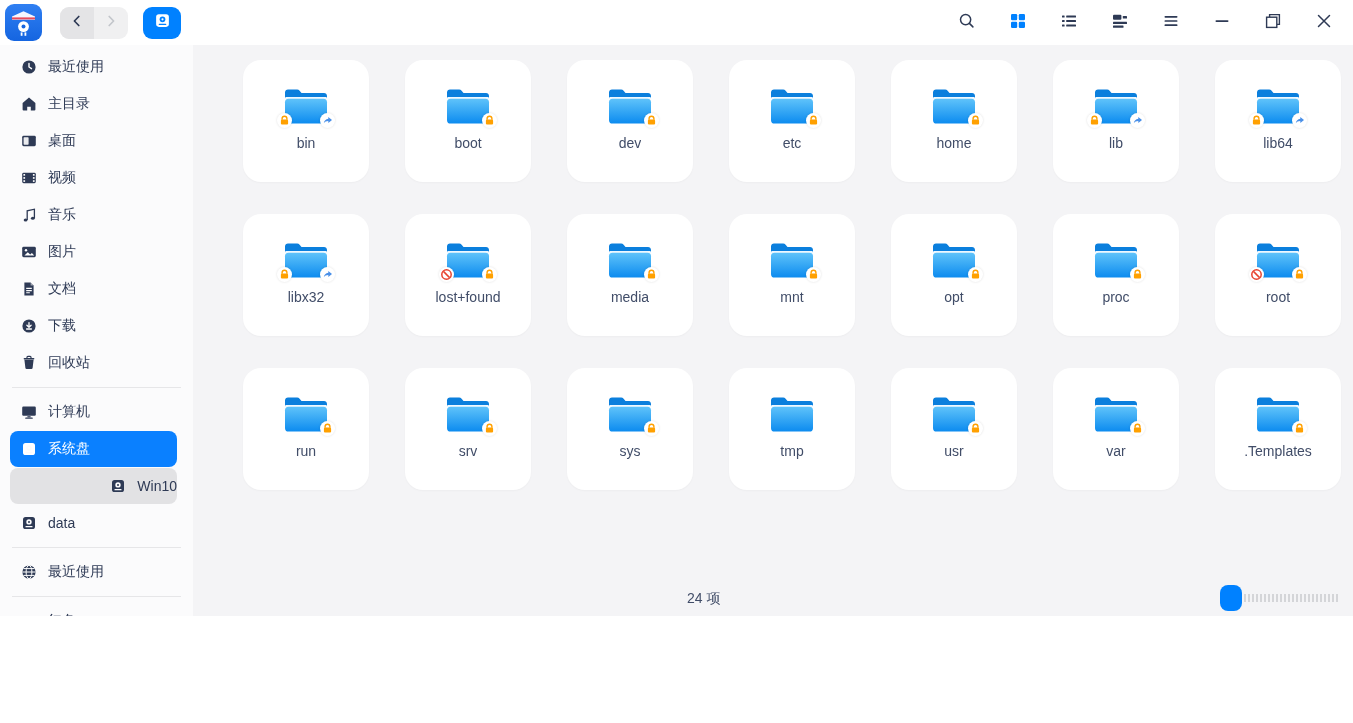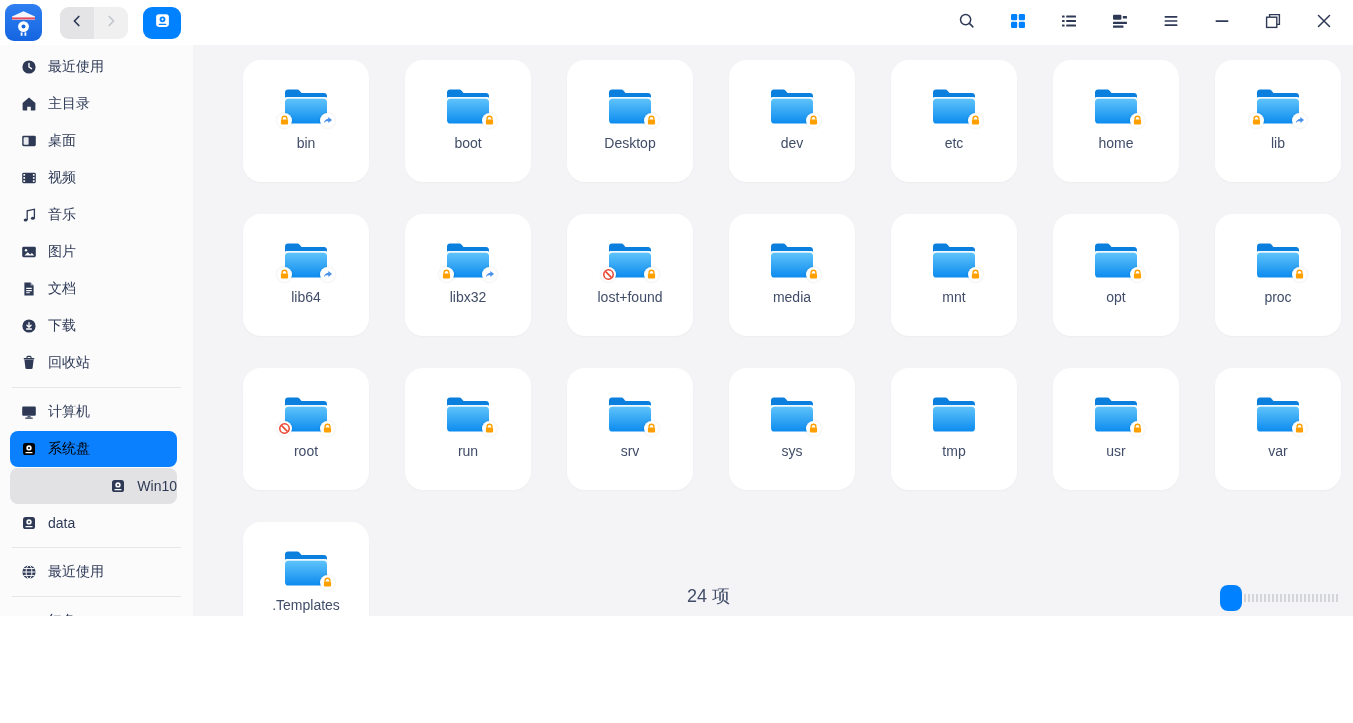--- a/index.html
+++ b/index.html
@@ -19,37 +19,37 @@
   .crumb svg { width:17px; height:17px; }
   .tb-actions { margin-left:auto; display:flex; align-items:center; height:100%; padding-right:4px; }
   .tb-btn { width:51px; height:45px; display:flex; align-items:center; justify-content:center; color:#2e3a55; cursor:pointer; }
   .tb-btn svg { width:18px; height:18px; }
 
   
   .sidebar { position:absolute; top:45px; left:0; bottom:0; width:193px; background:#fbfbfc; padding-top:3px; }
   .side-item { width:167px; height:36px; margin:1px 0 1px 10px; border-radius:8px; display:flex; align-items:center; gap:11px; padding-left:11px; font-size:14px; color:#2e3a55; cursor:pointer; }
   .side-item .side-icon { width:16px; height:16px; display:flex; }
   .side-item .side-icon svg { width:16px; height:16px; }
-  .side-item.selected { background:#0a80ff; color:#000000;font-family:Liberation Serif, serif; }
+  .side-item.selected { background:#0a80ff; color:#ffffff;font-family:Liberation Serif, serif; }
   .side-item.hover { background:#e2e2e4;justify-content:flex-end; }
   .side-divider { height:1px; background:#e6e6e8; margin:6px 12px; }
 
   
   .content { position:absolute; top:45px; left:193px; right:0; bottom:0; background:#f4f4f6; }
   .grid { position:absolute; top:15px; left:50px; display:grid; grid-template-columns:repeat(7,126px); gap:32px 36px; }
   .file-card { width:126px; height:122px; background:#ffffff; border-radius:18px; display:flex; flex-direction:column; align-items:center; cursor:pointer; box-shadow:0 1px 2px rgba(0,0,0,.03); }
   .folder-wrap { position:relative; margin-top:25px; width:48px; height:40px; }
   .folder-wrap > svg { width:48px; height:40px; display:block; }
   .badge { position:absolute; width:15px; height:15px; bottom:-3px; filter:drop-shadow(0 0 1px rgba(0,0,0,.12)); }
   .badge svg { width:15px; height:15px; display:block; }
   .badge.bl { left:-5px; } .badge.br { right:-5px; }
   .file-label { margin-top:10px; font-size:14px; color:#414d68; max-width:120px; white-space:nowrap; overflow:hidden; text-overflow:ellipsis; }
 
   
-  .status-count { position:absolute; bottom:8px; left:494px; font-size:18px; color:#414d68; }
+  .status-count { position:absolute; bottom:8px; left:494px; font-size:14px; color:#414d68; }
   .zoom-slider { position:absolute; bottom:5px; right:15px; height:26px; display:flex; align-items:center; }
   .zoom-handle { width:22px; height:26px; border-radius:8px; background:#0081ff; cursor:pointer; flex:0 0 auto; }
   .zoom-ticks { display:flex; gap:2px; margin-left:2px; align-items:center; }
   .zoom-tick { width:2px; height:8px; background:#d4d5d8; }
 </style>
 </head>
 <body>
 
 <svg width="0" height="0" style="position:absolute">
   <defs>
@@ -367,37 +367,20 @@
               <rect x="3" y="13.7" width="42" height="24.8" rx="3.6" fill="url(#folderGrad)"></rect>
             </svg>
             <span class="badge br">
               <svg viewBox="0 0 15 15">
                 <circle cx="7.5" cy="7.5" r="7.5" fill="#fff"></circle>
                 <path d="M5.1 6.8V5.6a2.4 2.4 0 0 1 4.8 0v1.2" fill="none" stroke="#ffa000" stroke-width="1.4"></path>
                 <rect x="3.9" y="6.6" width="7.2" height="5" rx="1.1" fill="#ffa000"></rect>
               </svg>
             </span>
           </div>
-    <div class="file-label">Desktop</div>
-  </div>
-        <div class="file-card">
-    <div class="folder-wrap">
-            <svg viewBox="0 0 48 40">
-              <path d="M3 13V7.6C3 5.9 4.3 4.6 6 4.6h9.1c1 0 1.9.4 2.5 1.1l1.9 2.2H42c1.7 0 3 1.3 3 3V13Z" fill="#0b7fdd"></path>
-              <rect x="3" y="11.9" width="42" height="2.7" rx="1.35" fill="#eef8ff"></rect>
-              <rect x="3" y="13.7" width="42" height="24.8" rx="3.6" fill="url(#folderGrad)"></rect>
-            </svg>
-            <span class="badge br">
-              <svg viewBox="0 0 15 15">
-                <circle cx="7.5" cy="7.5" r="7.5" fill="#fff"></circle>
-                <path d="M5.1 6.8V5.6a2.4 2.4 0 0 1 4.8 0v1.2" fill="none" stroke="#ffa000" stroke-width="1.4"></path>
-                <rect x="3.9" y="6.6" width="7.2" height="5" rx="1.1" fill="#ffa000"></rect>
-              </svg>
-            </span>
-          </div>
     <div class="file-label">dev</div>
   </div>
         <div class="file-card">
     <div class="folder-wrap">
             <svg viewBox="0 0 48 40">
               <path d="M3 13V7.6C3 5.9 4.3 4.6 6 4.6h9.1c1 0 1.9.4 2.5 1.1l1.9 2.2H42c1.7 0 3 1.3 3 3V13Z" fill="#0b7fdd"></path>
               <rect x="3" y="11.9" width="42" height="2.7" rx="1.35" fill="#eef8ff"></rect>
               <rect x="3" y="13.7" width="42" height="24.8" rx="3.6" fill="url(#folderGrad)"></rect>
             </svg>
             <span class="badge br">

